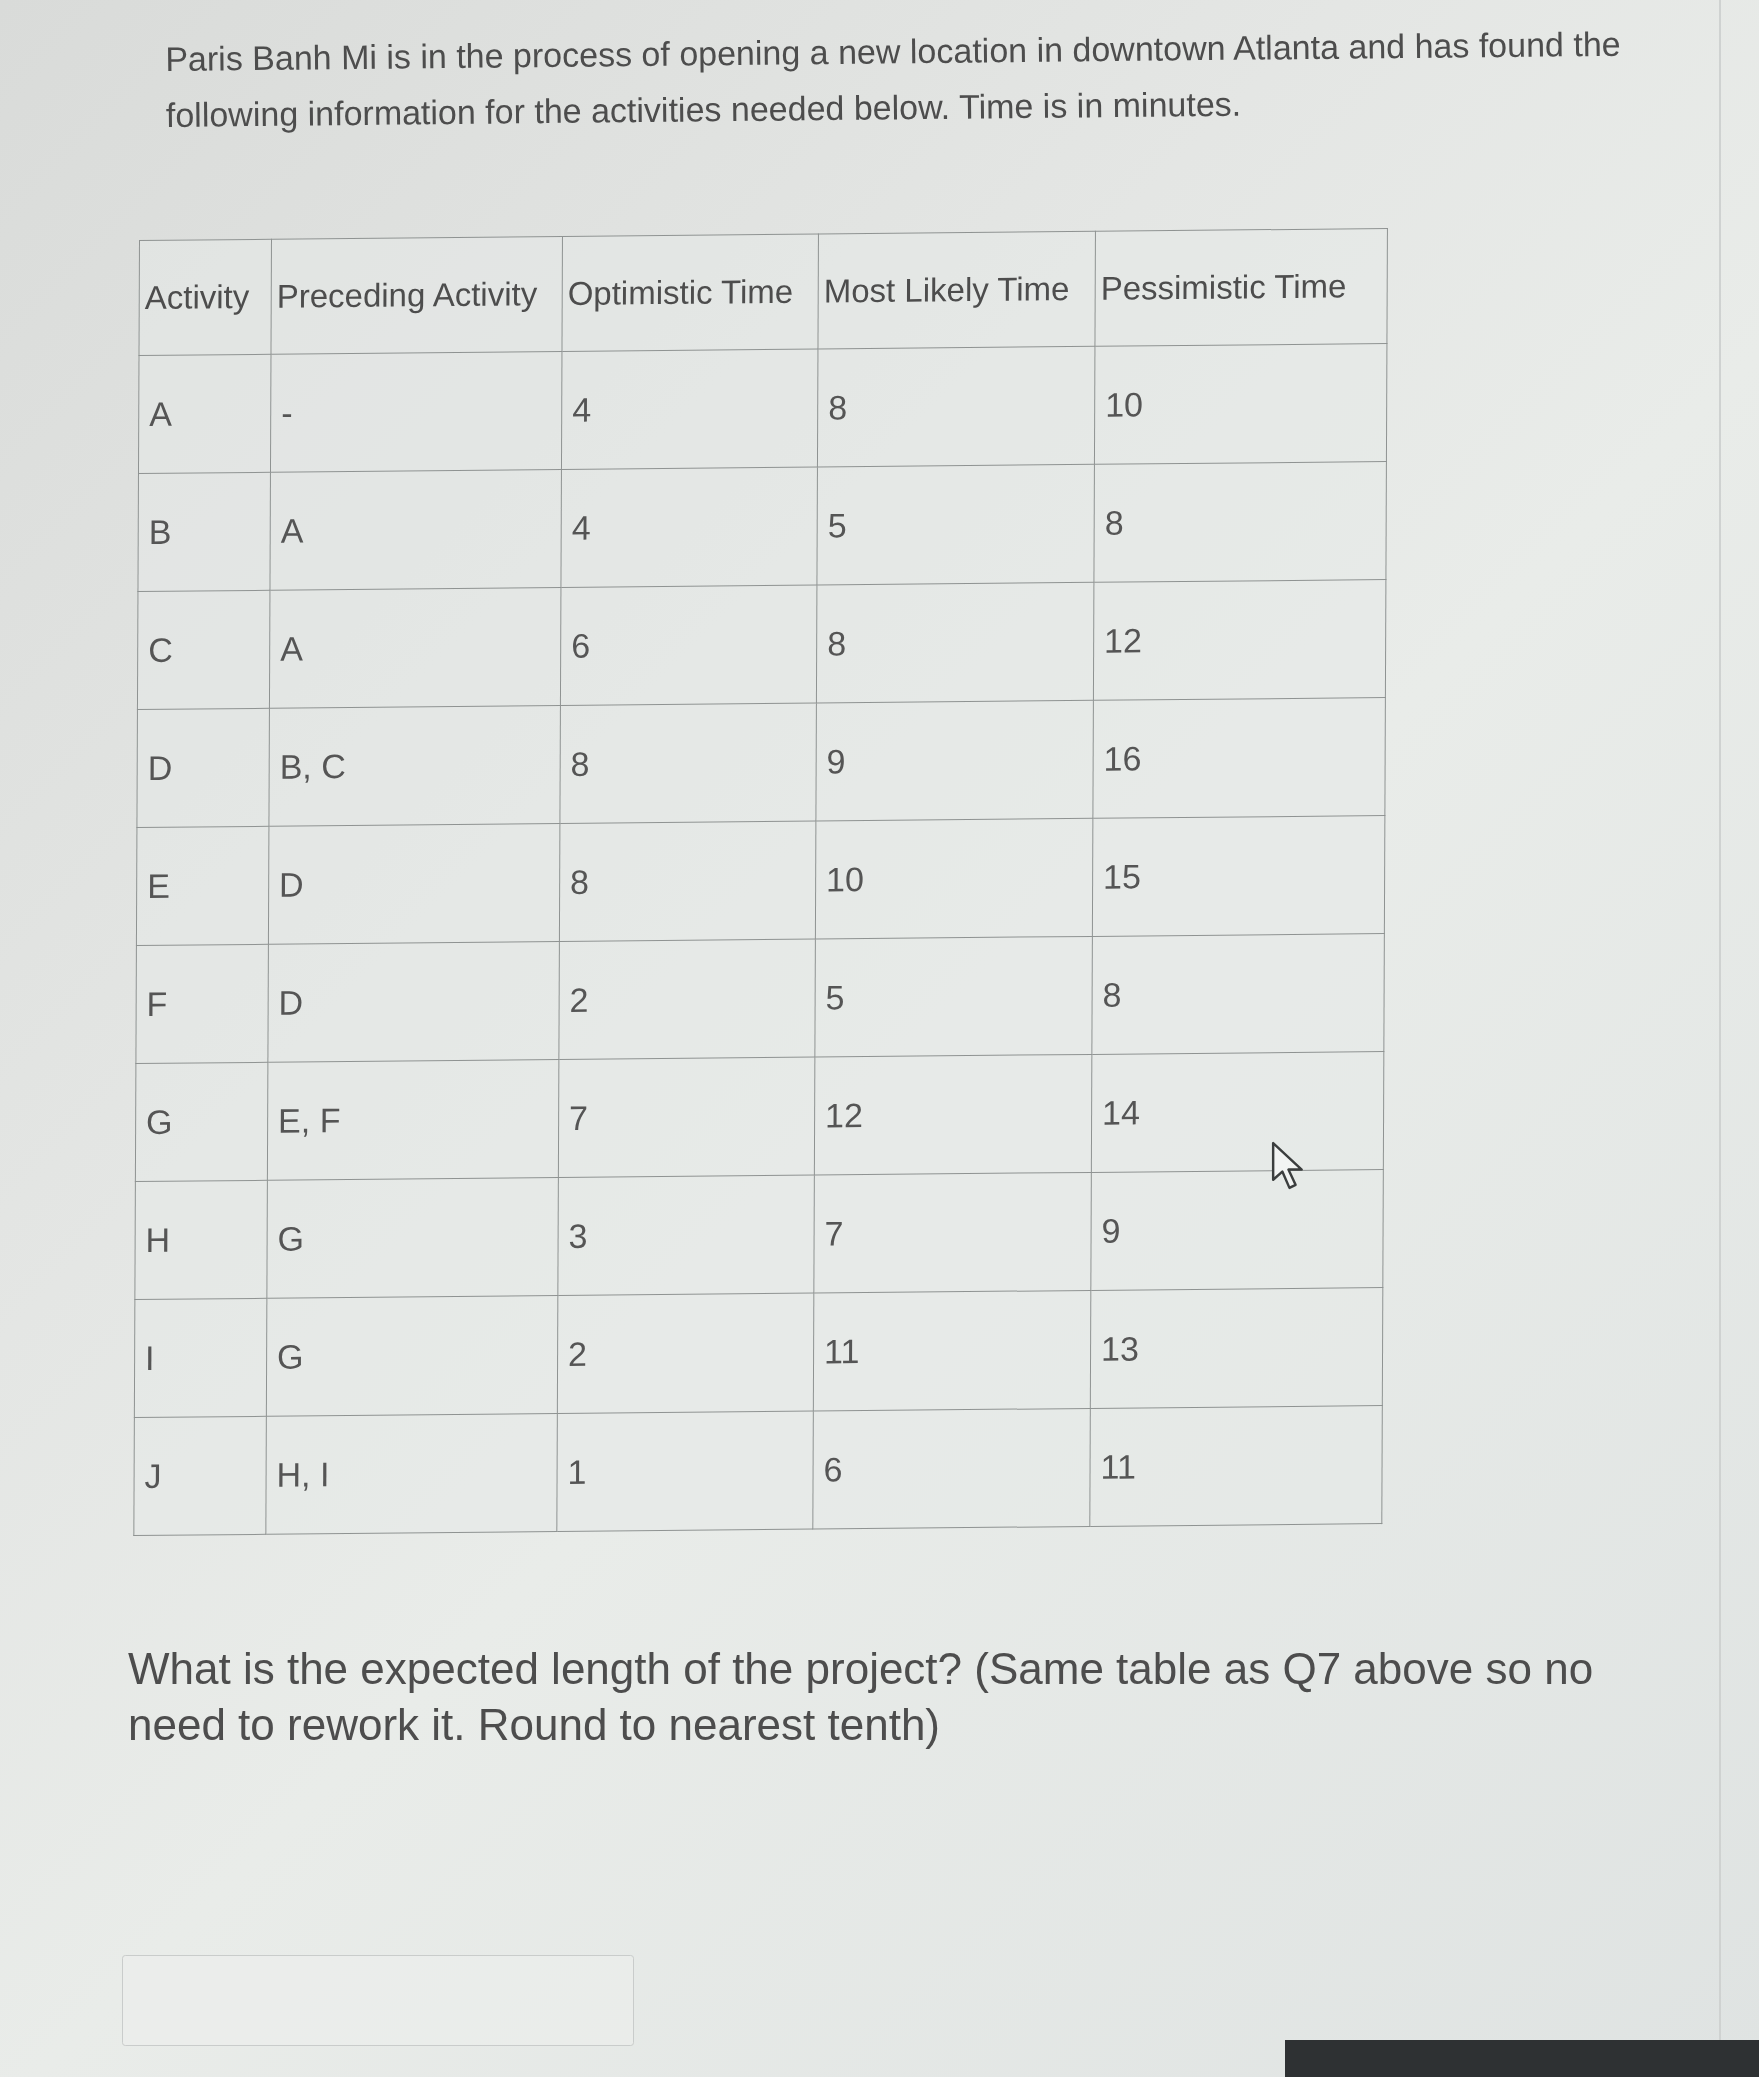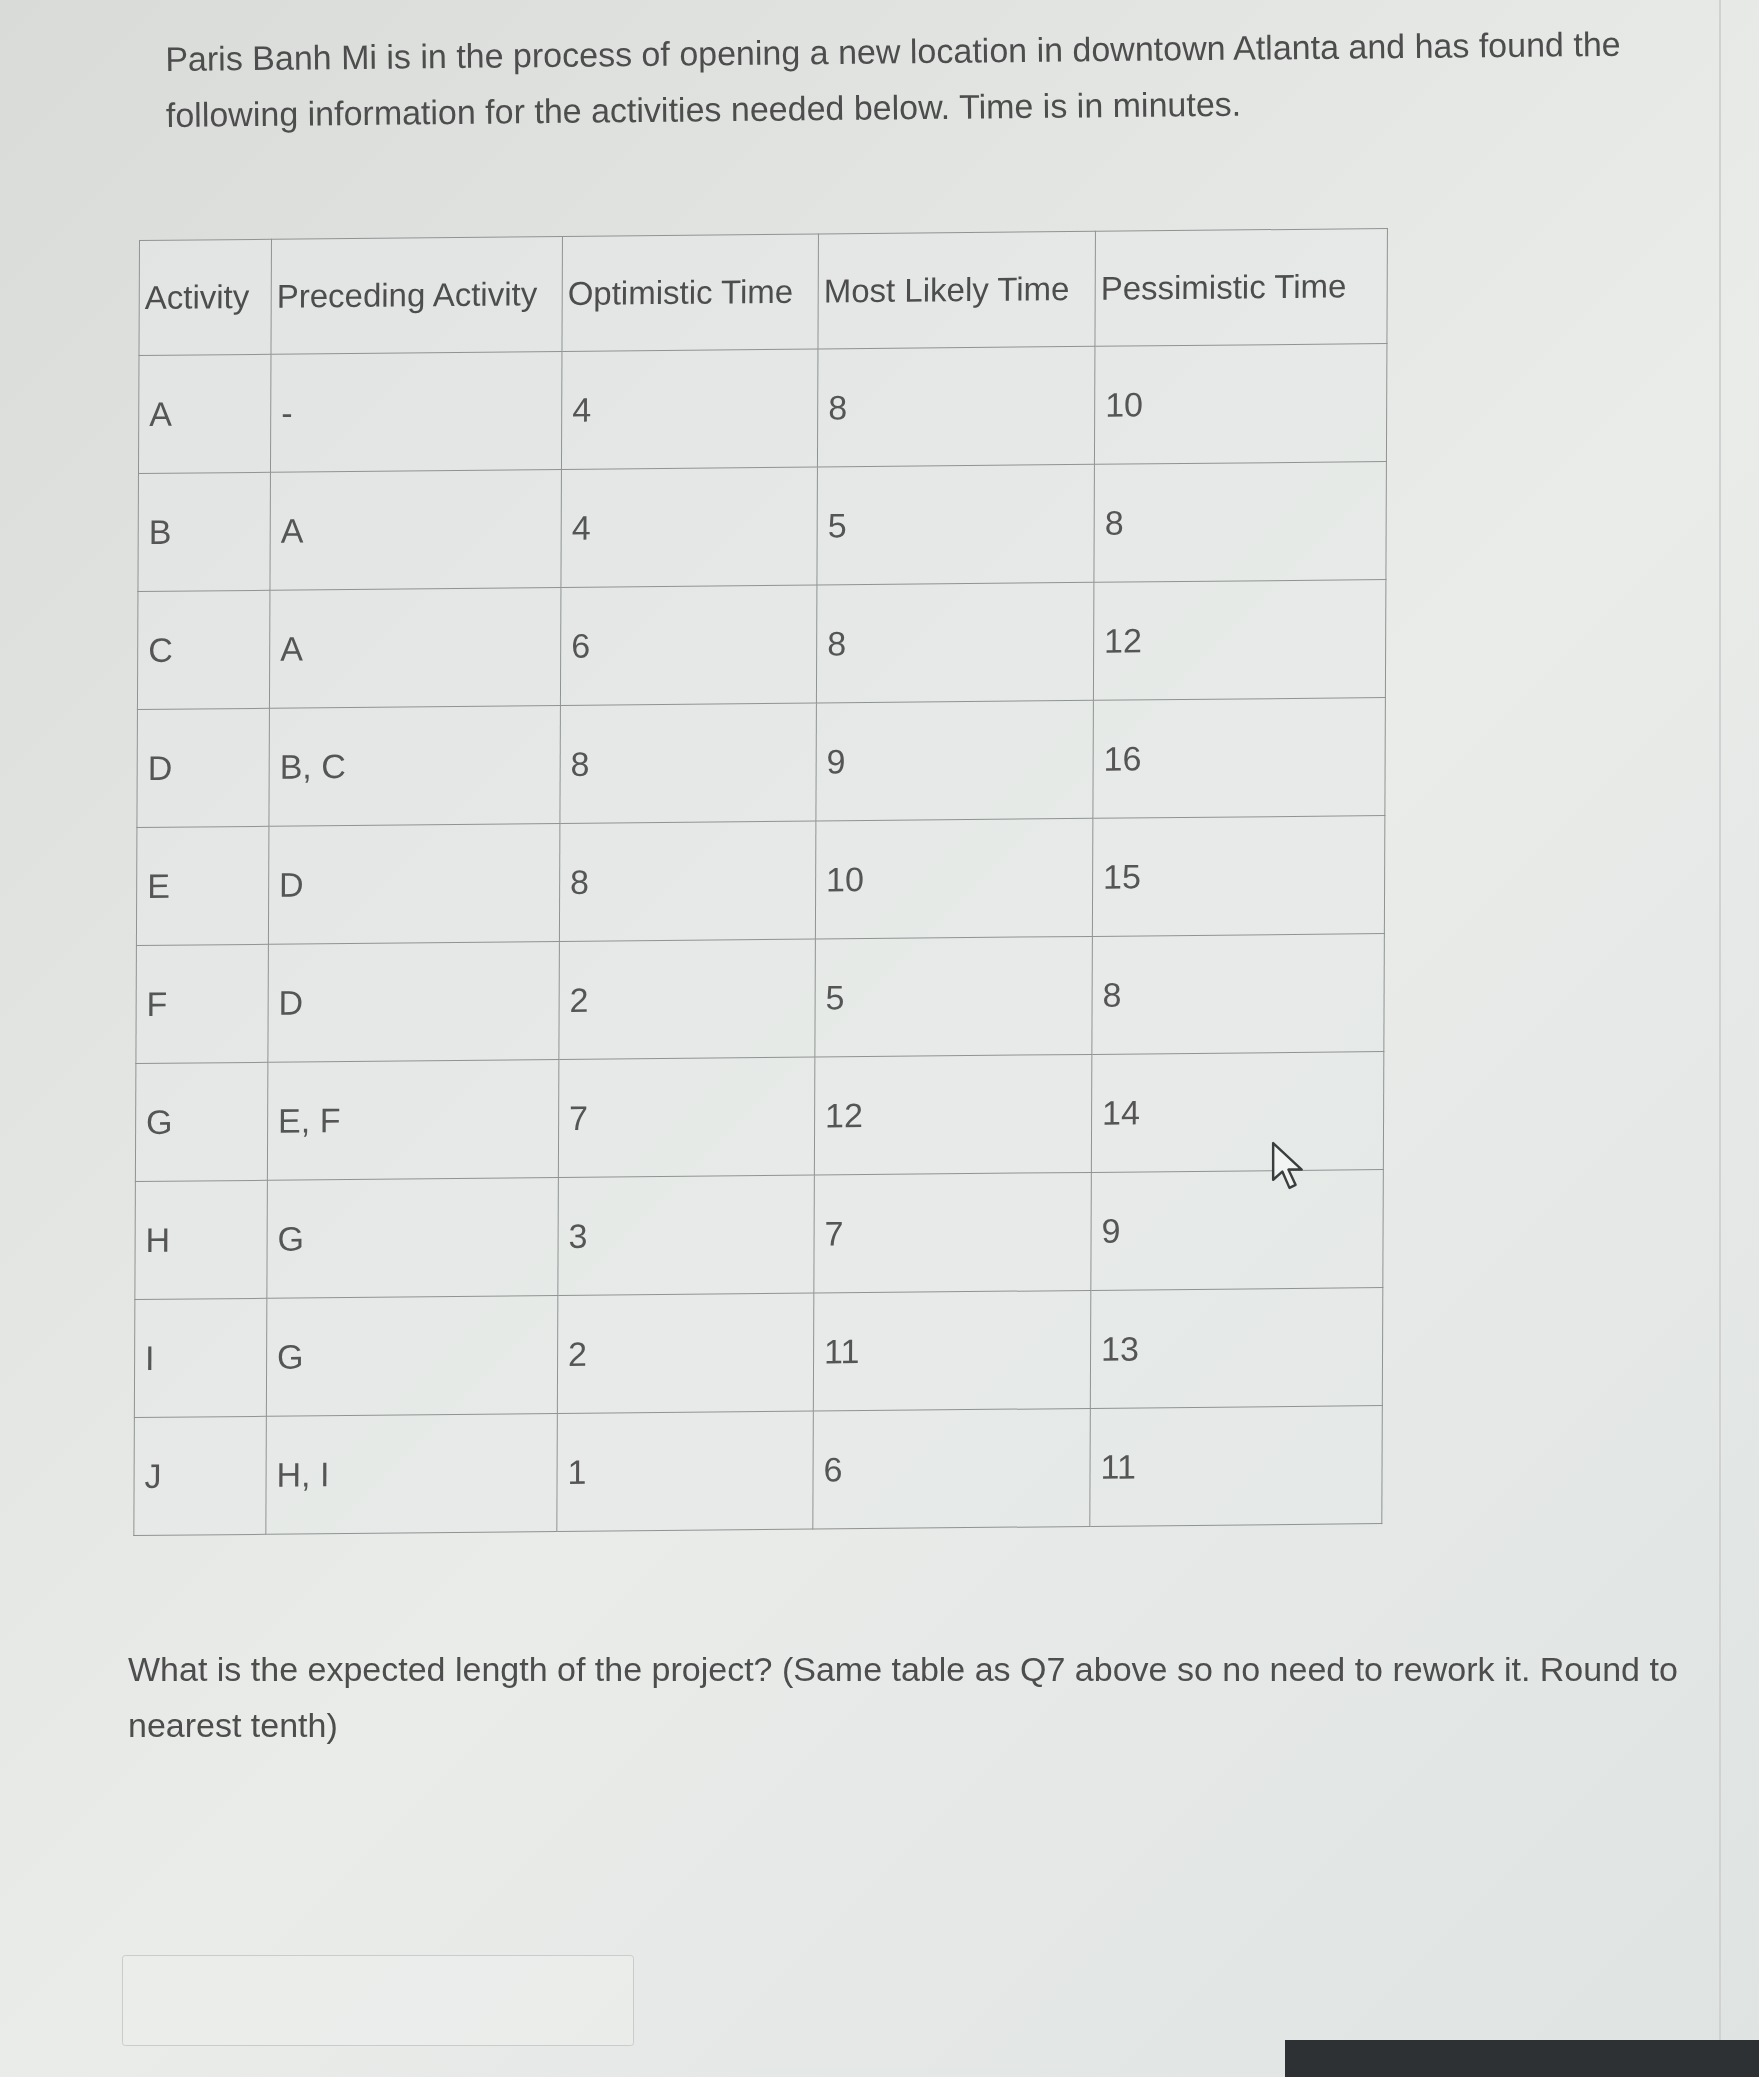--- a/index.html
+++ b/index.html
@@ -70,21 +70,21 @@
     col.c1 { width: 132px; }
     col.c2 { width: 291px; }
     col.c3 { width: 256px; }
     col.c4 { width: 277px; }
     col.c5 { width: 292px; }
     .question {
       position: absolute;
       left: 128px;
       top: 1641px;
       width: 1570px;
-      font-size: 34px;
+      font-size: 44px;
       line-height: 56px;
       color: #4d4d4d;
     }
     .answer-input {
       position: absolute;
       left: 122px;
       top: 1955px;
       width: 512px;
       height: 91px;
       border: 1.7px solid #c9cccb;

